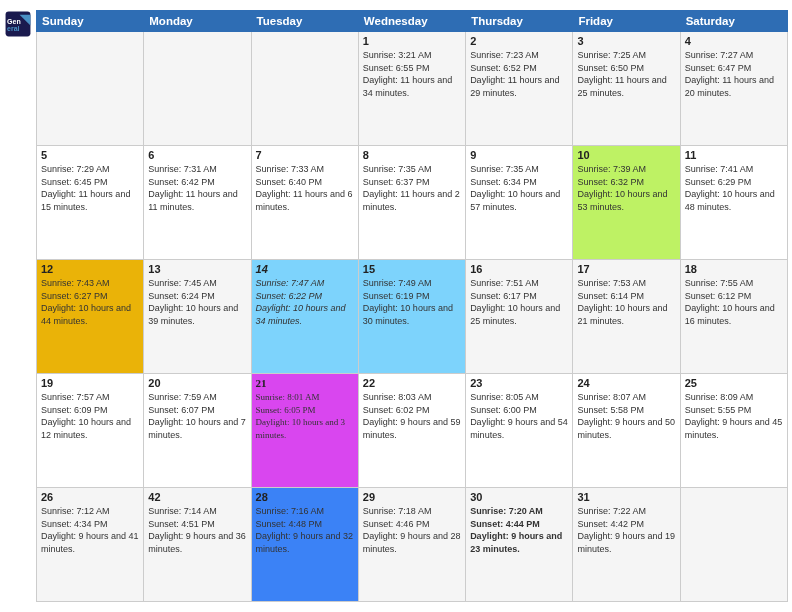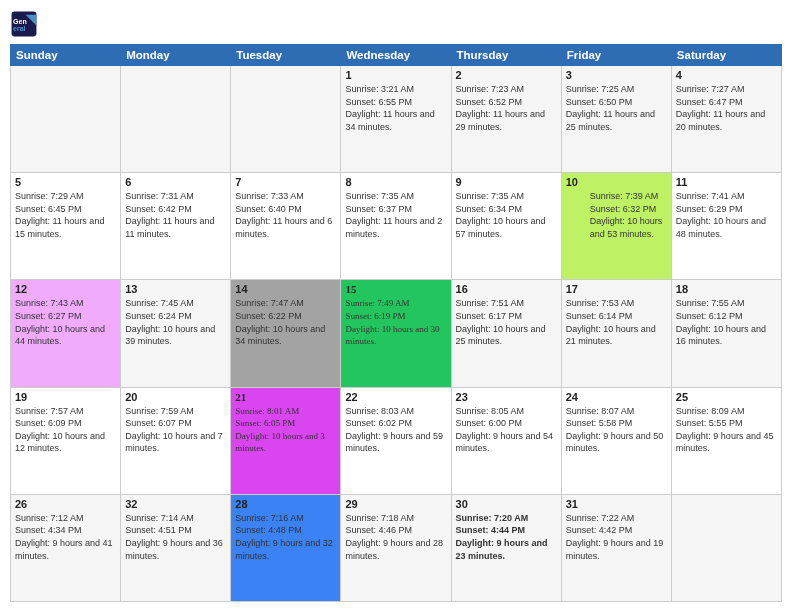--- a/index.html
+++ b/index.html
@@ -6,23 +6,23 @@
     body {
       font-family: Arial, sans-serif;
       background: #fff;
       width: 792px;
       height: 612px;
       overflow: hidden;
     }
     .page {
       width: 792px;
       height: 612px;
-      padding: 10px 10px;
+      padding: 10px 4px;
       display: flex;
-      flex-direction: column;
+      flex-direction: row;
     }
     .header {
       display: flex;
       align-items: flex-start;
       justify-content: space-between;
       margin-bottom: 6px;
     }
     .logo {
       display: flex;
       align-items: center;
@@ -191,51 +191,51 @@
 Daylight: 11 hours and 2 minutes.</div>
           </td>
           <td style="background-color: rgb(255, 255, 255);">
             <div class="cell-date">9</div>
             <div class="cell-info" style="white-space: pre-line;">Sunrise: 7:35 AM
 Sunset: 6:34 PM
 Daylight: 10 hours and 57 minutes.</div>
           </td>
           <td style="background-color: #bef264;">
             <div class="cell-date">10</div>
-            <div class="cell-info" style="white-space: pre-line; margin-left: 24px;">Sunrise: 7:39 AM
+            <div class="cell-info" style="white-space: pre-line;">Sunrise: 7:39 AM
 Sunset: 6:32 PM
 Daylight: 10 hours and 53 minutes.</div>
           </td>
           <td style="background-color: rgb(255, 255, 255);">
             <div class="cell-date">11</div>
             <div class="cell-info" style="white-space: pre-line;">Sunrise: 7:41 AM
 Sunset: 6:29 PM
 Daylight: 10 hours and 48 minutes.</div>
           </td>
         </tr>
         <tr>
-          <td style="background-color: #f0abfc;">
+          <td style="background-color: #eab308;">
             <div class="cell-date">12</div>
             <div class="cell-info" style="white-space: pre-line;">Sunrise: 7:43 AM
 Sunset: 6:27 PM
 Daylight: 10 hours and 44 minutes.</div>
           </td>
           <td style="background-color: rgb(245, 245, 245);">
             <div class="cell-date">13</div>
             <div class="cell-info" style="white-space: pre-line;">Sunrise: 7:45 AM
 Sunset: 6:24 PM
 Daylight: 10 hours and 39 minutes.</div>
           </td>
-          <td style="background-color: #a3a3a3;">
+          <td style="background-color: #7dd3fc; font-style: italic;">
             <div class="cell-date">14</div>
             <div class="cell-info" style="white-space: pre-line;">Sunrise: 7:47 AM
 Sunset: 6:22 PM
 Daylight: 10 hours and 34 minutes.</div>
           </td>
-          <td style="background-color: #22c55e; font-family: Liberation Serif, serif;">
+          <td style="background-color: #7dd3fc;">
             <div class="cell-date">15</div>
             <div class="cell-info" style="white-space: pre-line;">Sunrise: 7:49 AM
 Sunset: 6:19 PM
 Daylight: 10 hours and 30 minutes.</div>
           </td>
           <td style="background-color: rgb(245, 245, 245);">
             <div class="cell-date">16</div>
             <div class="cell-info" style="white-space: pre-line;">Sunrise: 7:51 AM
 Sunset: 6:17 PM
 Daylight: 10 hours and 25 minutes.</div>
@@ -298,21 +298,21 @@
           </td>
         </tr>
         <tr>
           <td style="background-color: rgb(245, 245, 245);">
             <div class="cell-date">26</div>
             <div class="cell-info" style="white-space: pre-line;">Sunrise: 7:12 AM
 Sunset: 4:34 PM
 Daylight: 9 hours and 41 minutes.</div>
           </td>
           <td style="background-color: rgb(245, 245, 245);">
-            <div class="cell-date">32</div>
+            <div class="cell-date">42</div>
             <div class="cell-info" style="white-space: pre-line;">Sunrise: 7:14 AM
 Sunset: 4:51 PM
 Daylight: 9 hours and 36 minutes.</div>
           </td>
           <td style="background-color: #3b82f6;">
             <div class="cell-date">28</div>
             <div class="cell-info" style="white-space: pre-line;">Sunrise: 7:16 AM
 Sunset: 4:48 PM
 Daylight: 9 hours and 32 minutes.</div>
           </td>

